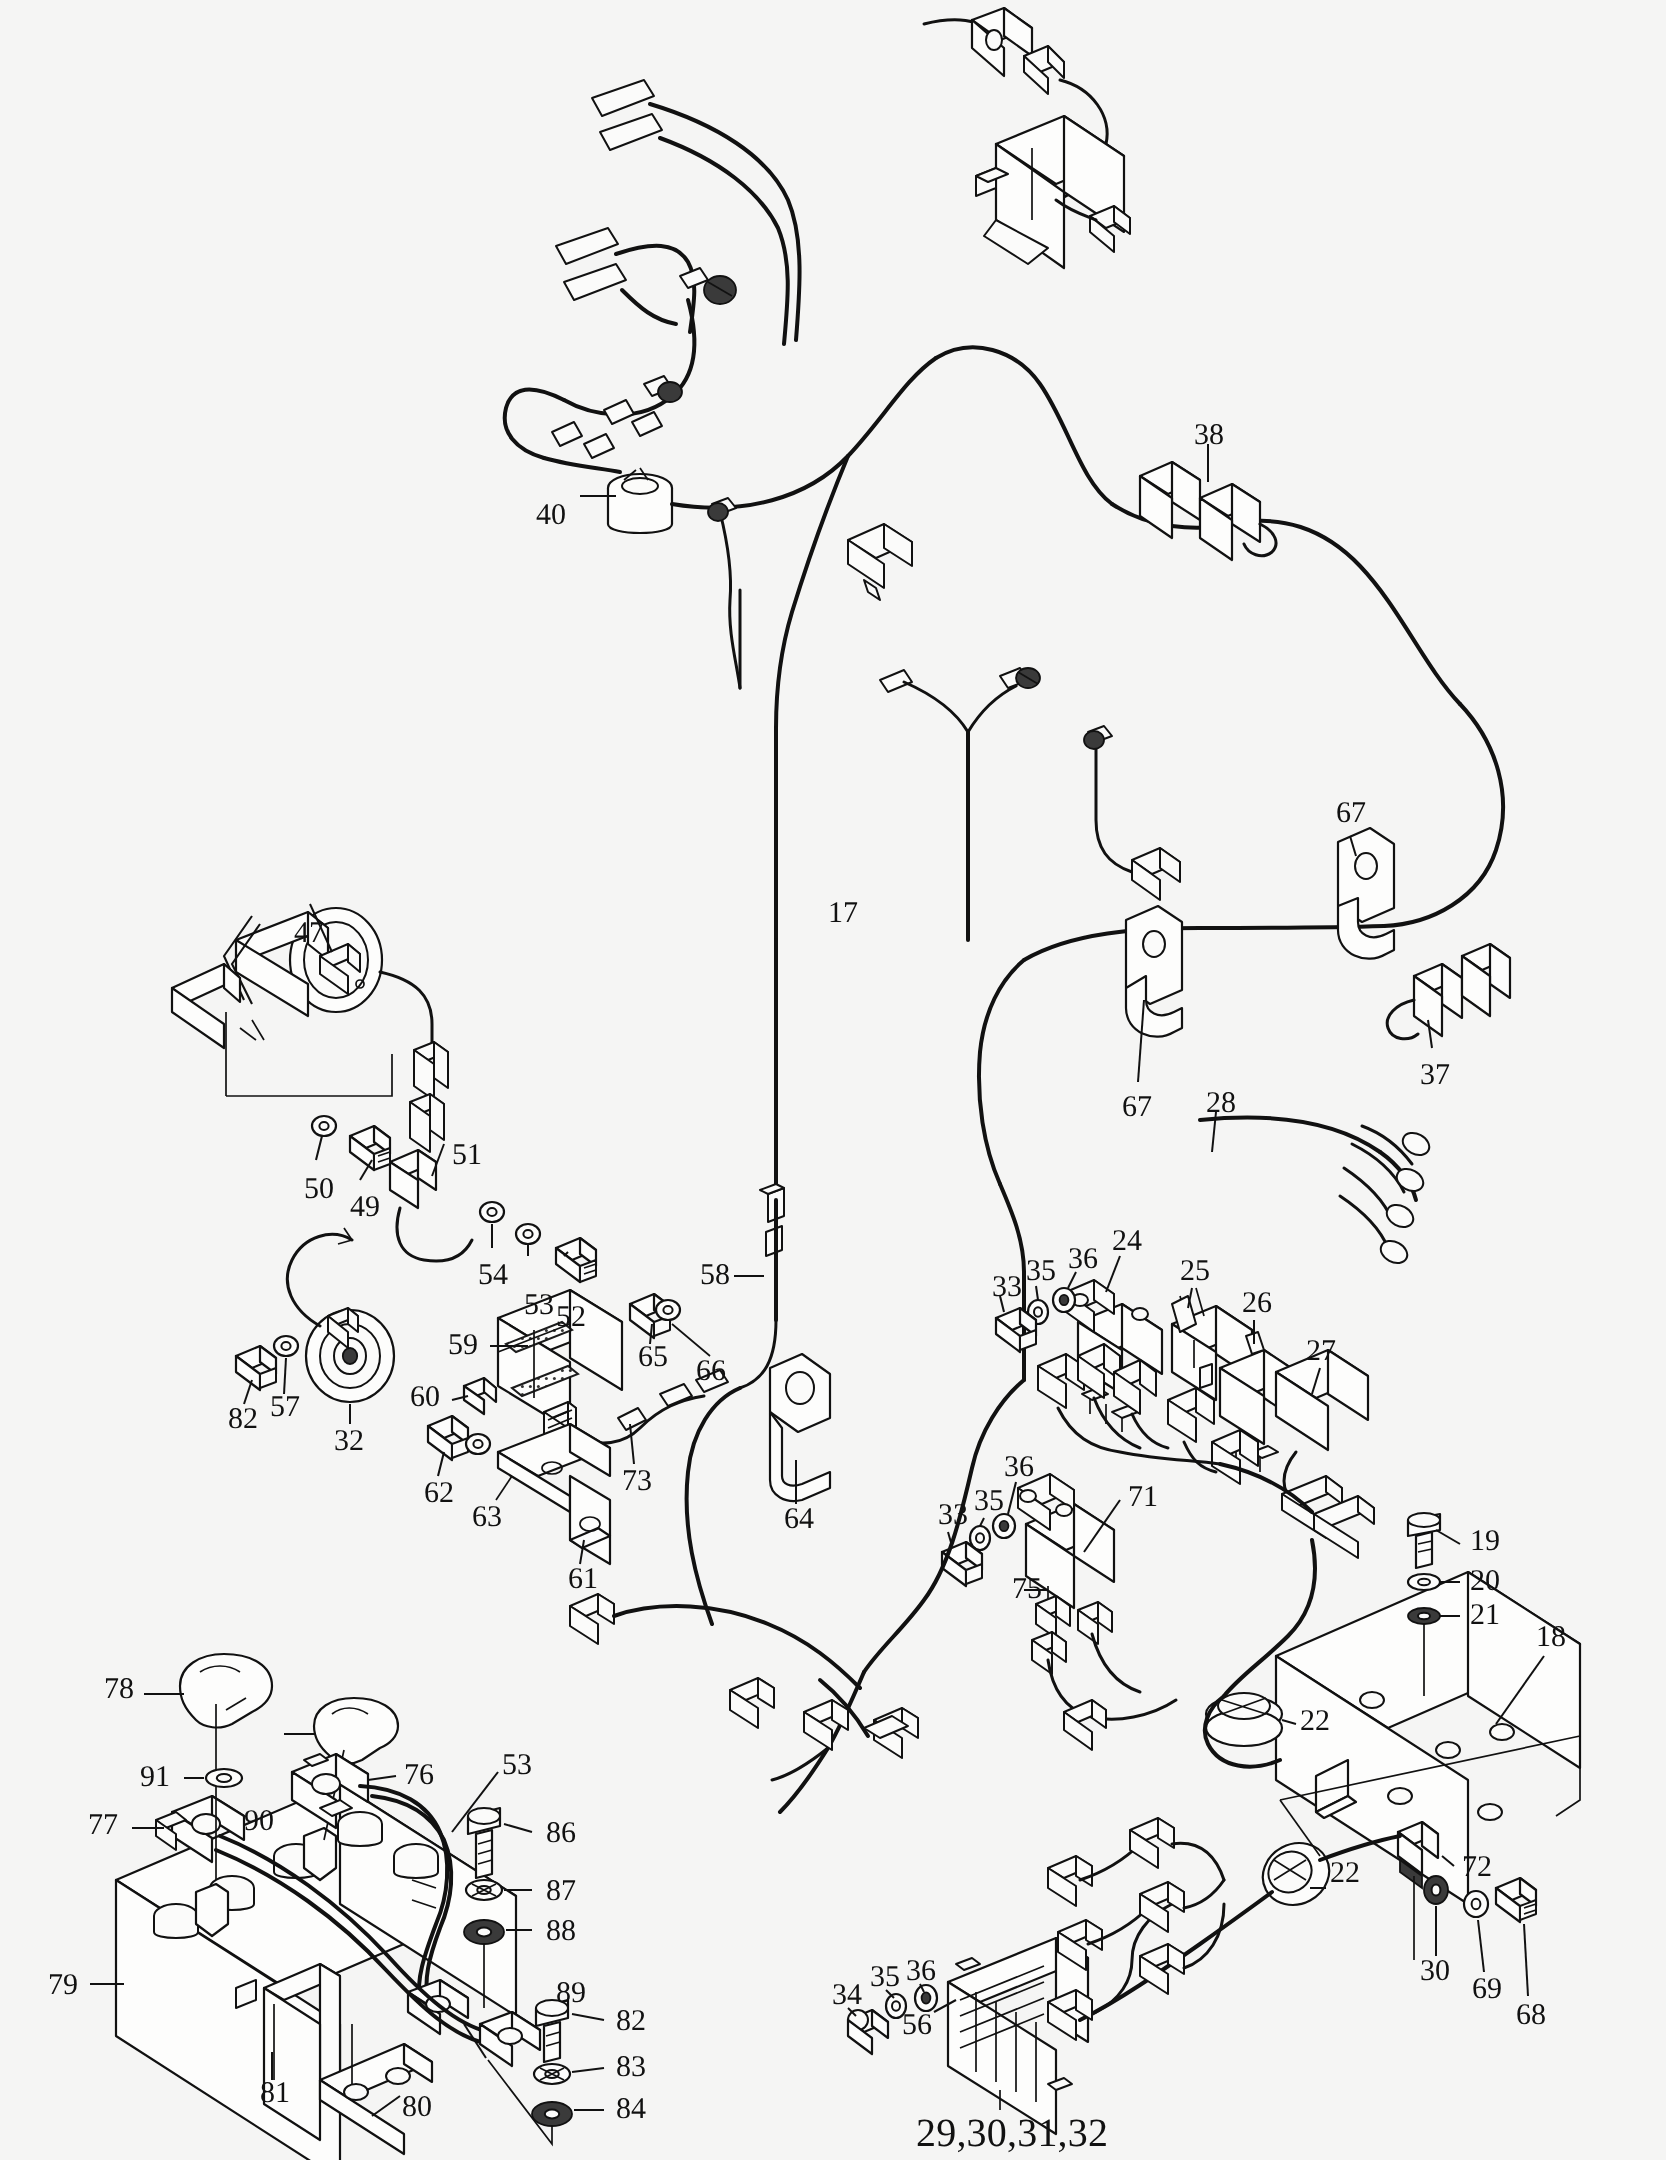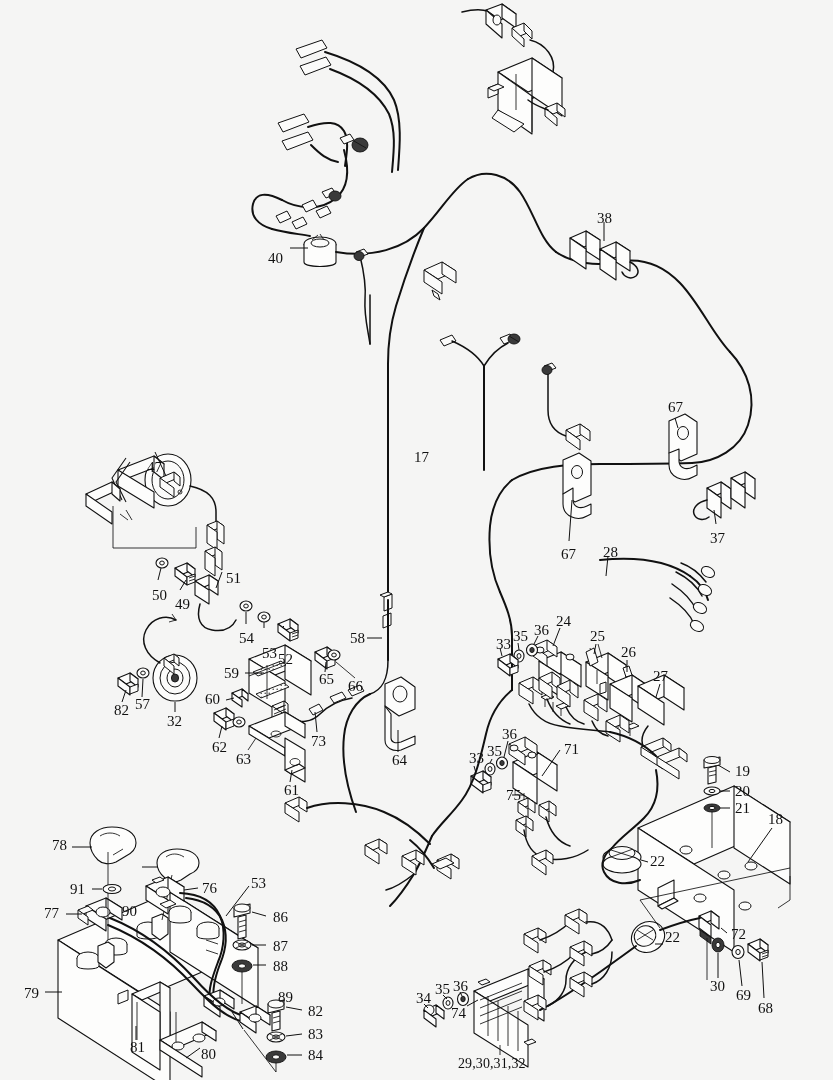--- a/index.html
+++ b/index.html
@@ -15,21 +15,21 @@
   svg#parts-svg{position:absolute;top:0;left:0;width:833px;height:1080px;display:block;}
   .callout{
     position:absolute;
     font-family:"Liberation Serif", serif;
     font-size:15px;
     color:#111111;
     line-height:1;
     white-space:nowrap;
     user-select:none;
   }
-  .callout.wide{font-size:14px;letter-spacing:.1px;}
+  .callout.wide{font-size:20px;letter-spacing:.1px;}
   .ln{stroke:#111;stroke-width:1.05;fill:none;}
   .ln-thin{stroke:#111;stroke-width:.85;fill:none;}
   .wire{stroke:#111;stroke-width:2.0;fill:none;stroke-linecap:round;stroke-linejoin:round;}
   .wire-2{stroke:#111;stroke-width:1.5;fill:none;stroke-linecap:round;stroke-linejoin:round;}
   .leader{stroke:#111;stroke-width:1.0;fill:none;}
   .body{fill:#fdfdfc;stroke:#111;stroke-width:1.1;stroke-linejoin:round;}
   .body-l{fill:#fbfbfa;stroke:#111;stroke-width:1.0;stroke-linejoin:round;}
   .dark{fill:#3a3a3a;stroke:#111;stroke-width:.9;}
   .hatch{fill:url(#dots);stroke:#111;stroke-width:1.0;}
 </style>
@@ -917,16 +917,16 @@
   <div class="callout" style="left:201px;top:1047px;">80</div>
   <div class="callout" style="left:235px;top:990px;margin-left:43px;">89</div>
   <div class="callout" style="left:731px;top:927px;">72</div>
   <div class="callout" style="left:665px;top:930px;">22</div>
   <div class="callout" style="left:710px;top:979px;">30</div>
   <div class="callout" style="left:736px;top:988px;">69</div>
   <div class="callout" style="left:758px;top:1001px;">68</div>
   <div class="callout" style="left:416px;top:991px;">34</div>
   <div class="callout" style="left:435px;top:982px;">35</div>
   <div class="callout" style="left:453px;top:979px;">36</div>
-  <div class="callout" style="left:451px;top:1006px;">74</div>
+  <div class="callout" style="left:451px;top:1006px;">56</div>
   <div class="callout wide" style="left:458px;top:1057px;">29,30,31,32</div>
 
 </div>
 
 </body></html>

